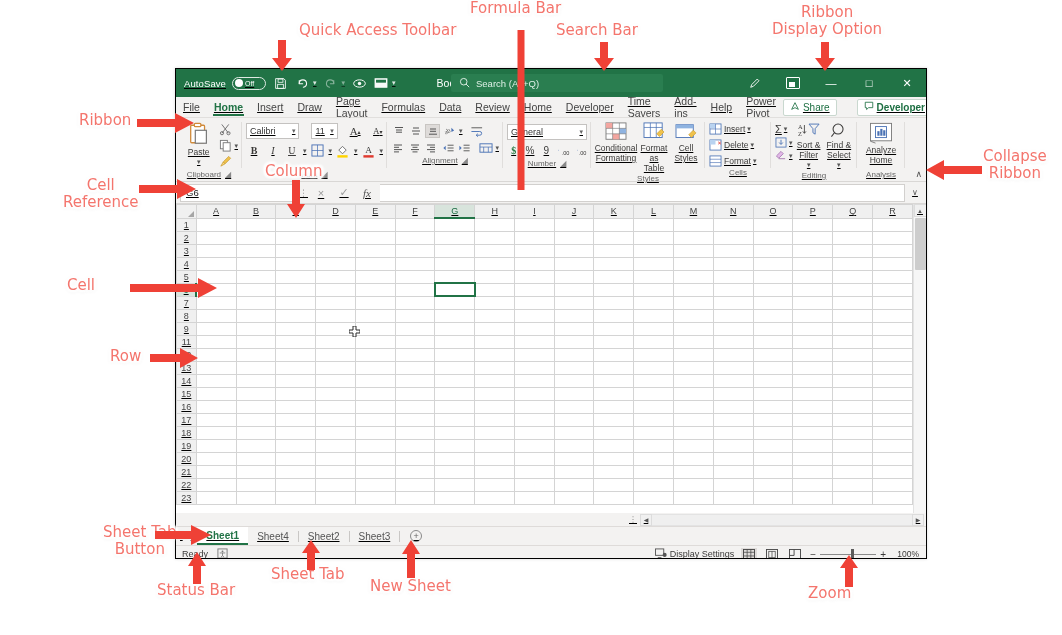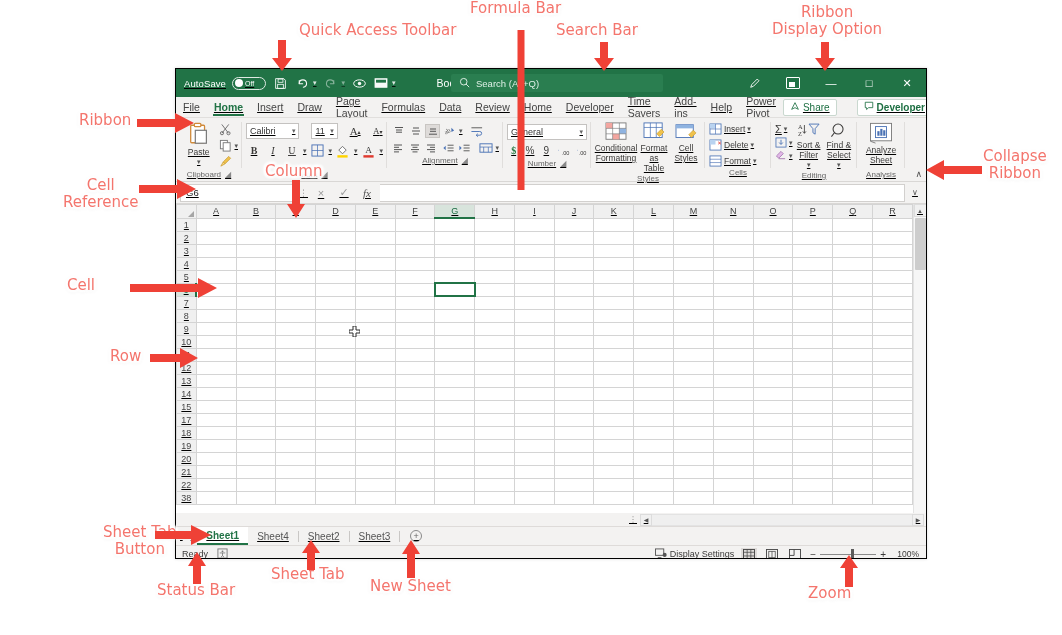--- a/index.html
+++ b/index.html
@@ -727,21 +727,21 @@
               <svg width="24" height="22" viewBox="0 0 26 24">
                   <rect x="1.5" y="1.5" width="23" height="19" fill="#fff" stroke="#7a7a7a" stroke-width="1"></rect>
                   <rect x="7" y="5" width="12" height="12" fill="none" stroke="#4a72b5" stroke-width="1"></rect>
                   <rect x="9" y="10" width="2.4" height="5" fill="#4a72b5"></rect>
                   <rect x="12.2" y="7.5" width="2.4" height="7.5" fill="#4a72b5"></rect>
                   <rect x="15.4" y="9" width="2.4" height="6" fill="#4a72b5"></rect>
                   <line x1="1.5" y1="21" x2="7" y2="23" stroke="#7a7a7a" stroke-width="1"></line>
                 </svg>
             </span>
             <span class="lbl" style="white-space:pre-line">Analyze
-Sheet</span>
+Home</span>
           </div>
         </div>
         <div class="grp-name">Analysis</div>
       </div>
 
       <div style="position:absolute;right:4px;bottom:2px;font-size:9px;color:#555">∧</div>
     </div>
 
     <div class="fbar">
       <div class="namebox">G6</div>
@@ -961,41 +961,20 @@
                 <td class="cell"></td>
                 <td class="cell"></td>
                 <td class="cell"></td>
                 <td class="cell"></td>
                 <td class="cell"></td>
                 <td class="cell"></td>
                 <td class="cell"></td>
                 <td class="cell"></td>
               </tr>
               <tr>
-                <th class="rowh">10</th>
-                <td class="cell"></td>
-                <td class="cell"></td>
-                <td class="cell"></td>
-                <td class="cell"></td>
-                <td class="cell"></td>
-                <td class="cell"></td>
-                <td class="cell"></td>
-                <td class="cell"></td>
-                <td class="cell"></td>
-                <td class="cell"></td>
-                <td class="cell"></td>
-                <td class="cell"></td>
-                <td class="cell"></td>
-                <td class="cell"></td>
-                <td class="cell"></td>
-                <td class="cell"></td>
-                <td class="cell"></td>
-                <td class="cell"></td>
-              </tr>
-              <tr>
                 <th class="rowh">11</th>
                 <td class="cell"></td>
                 <td class="cell"></td>
                 <td class="cell"></td>
                 <td class="cell"></td>
                 <td class="cell"></td>
                 <td class="cell"></td>
                 <td class="cell"></td>
                 <td class="cell"></td>
                 <td class="cell"></td>
@@ -1087,20 +1066,41 @@
                 <td class="cell"></td>
                 <td class="cell"></td>
                 <td class="cell"></td>
                 <td class="cell"></td>
                 <td class="cell"></td>
                 <td class="cell"></td>
                 <td class="cell"></td>
                 <td class="cell"></td>
               </tr>
               <tr>
+                <th class="rowh">16</th>
+                <td class="cell"></td>
+                <td class="cell"></td>
+                <td class="cell"></td>
+                <td class="cell"></td>
+                <td class="cell"></td>
+                <td class="cell"></td>
+                <td class="cell"></td>
+                <td class="cell"></td>
+                <td class="cell"></td>
+                <td class="cell"></td>
+                <td class="cell"></td>
+                <td class="cell"></td>
+                <td class="cell"></td>
+                <td class="cell"></td>
+                <td class="cell"></td>
+                <td class="cell"></td>
+                <td class="cell"></td>
+                <td class="cell"></td>
+              </tr>
+              <tr>
                 <th class="rowh">17</th>
                 <td class="cell"></td>
                 <td class="cell"></td>
                 <td class="cell"></td>
                 <td class="cell"></td>
                 <td class="cell"></td>
                 <td class="cell"></td>
                 <td class="cell"></td>
                 <td class="cell"></td>
                 <td class="cell"></td>
@@ -1213,21 +1213,21 @@
                 <td class="cell"></td>
                 <td class="cell"></td>
                 <td class="cell"></td>
                 <td class="cell"></td>
                 <td class="cell"></td>
                 <td class="cell"></td>
                 <td class="cell"></td>
                 <td class="cell"></td>
               </tr>
               <tr>
-                <th class="rowh">38</th>
+                <th class="rowh">23</th>
                 <td class="cell"></td>
                 <td class="cell"></td>
                 <td class="cell"></td>
                 <td class="cell"></td>
                 <td class="cell"></td>
                 <td class="cell"></td>
                 <td class="cell"></td>
                 <td class="cell"></td>
                 <td class="cell"></td>
                 <td class="cell"></td>

